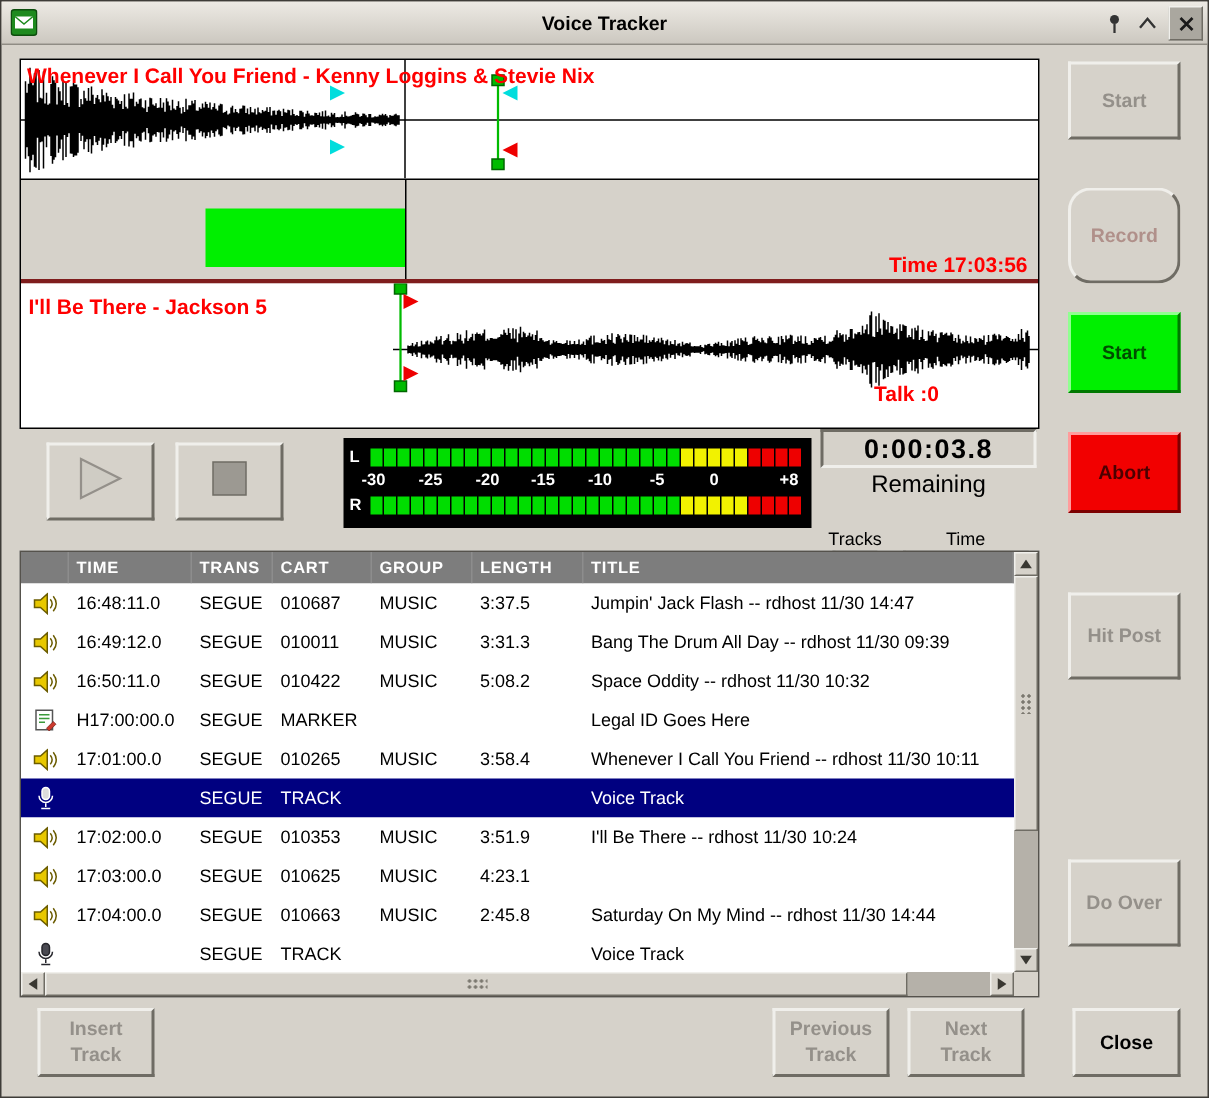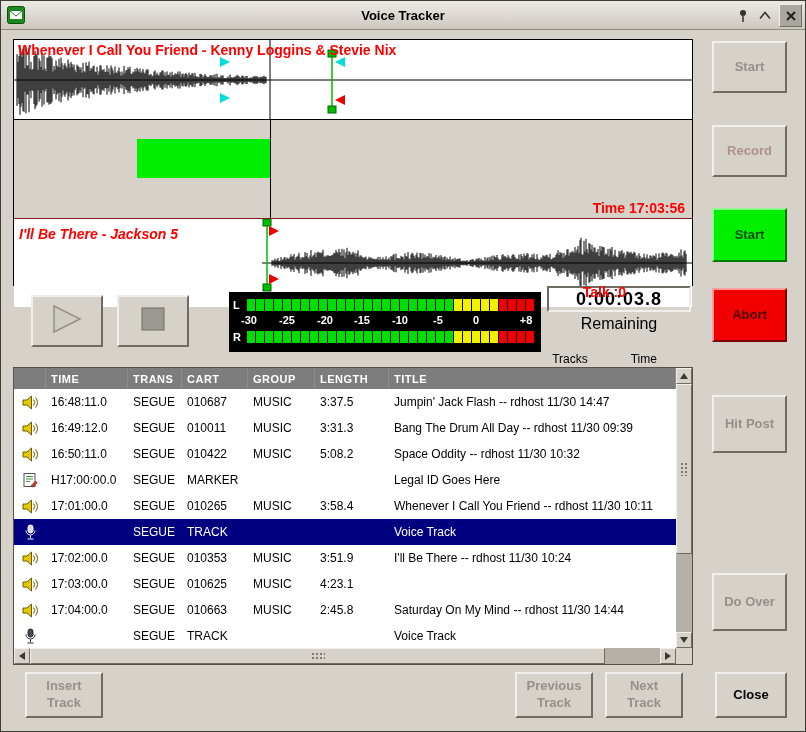--- a/index.html
+++ b/index.html
@@ -11,26 +11,26 @@
   .app-icon{position:absolute;left:6px;top:5px;width:18px;height:18px;}
   .win-title{position:absolute;left:0;right:0;top:7px;text-align:center;font-weight:bold;font-size:13px;color:#000;}
   .tb-btn{position:absolute;top:5px;width:20px;height:19px;display:flex;align-items:center;justify-content:center;cursor:default;}
   .tb-pin{right:52px;}
   .tb-shade{right:30px;}
   .tb-close{right:3px;top:3px;width:23px;height:23px;background:#aaa79f;border:1px solid;border-color:#f0efeb #6f6c64 #6f6c64 #f0efeb;}
 
   
   .editor{position:absolute;left:12px;top:38px;width:680px;height:247px;border:1px solid #000;background:#fff;}
   .box1{position:relative;width:100%;height:80px;border-bottom:1px solid #000;background:#fff;}
-  .box2{position:relative;width:100%;height:99px;border-bottom:1px solid #7f1d1d;background:#d6d2ca;}
+  .box2{position:relative;width:100%;height:69px;border-bottom:3px solid #7f1d1d;background:#d6d2ca;}
   .box3{position:relative;width:100%;height:88px;background:#fff;}
   .box1 svg,.box3 svg{position:absolute;left:0;top:0;}
   .track-title{position:absolute;color:#ff0000;font-weight:bold;font-size:14px;white-space:nowrap;z-index:3;}
   .t1{left:4px;top:2px;}
-  .t2{left:5px;top:7px;font-style:italic;}
+  .t2{left:5px;top:7px;}
   .time-text{position:absolute;right:7px;bottom:2px;color:#ff0000;font-weight:bold;font-size:14px;z-index:3;}
   .talk-text{position:absolute;right:66px;bottom:7px;color:#ff0000;font-weight:bold;font-size:14px;z-index:3;}
   .voice-region{position:absolute;left:123px;top:19px;width:133px;height:39px;background:#00ef00;}
   .vline{position:absolute;left:256px;top:0;width:1px;height:100%;background:#000;}
 
   
   .tbtn{position:absolute;background:#d6d2ca;border:2px solid;border-color:#f0efeb #6f6c64 #6f6c64 #f0efeb;display:flex;align-items:center;justify-content:center;}
   .tbtn-play{left:30px;top:294px;width:72px;height:52px;}
   .tbtn-stop{left:116px;top:294px;width:72px;height:52px;}
 
@@ -79,21 +79,21 @@
   .grip-v{width:8px;height:14px;background:radial-gradient(#7b786f 1px,transparent 1.2px);background-size:4px 4px;}
   .corner{position:absolute;right:0;bottom:0;width:16px;height:16px;background:#d6d2ca;}
 
   
   .btn{position:absolute;background:#d6d2ca;border:2px solid;border-color:#f0efeb #6f6c64 #6f6c64 #f0efeb;font-family:inherit;font-weight:bold;font-size:13px;color:#000;display:flex;align-items:center;justify-content:center;text-align:center;line-height:1.3;padding:0 6px;cursor:default;}
   .btn.dis{color:#94908a;}
   .btn.rec{color:#b0908a;}
   .btn.go{background:#00f000;color:#004c00;border-color:#90ff90 #007800 #007800 #90ff90;}
   .btn.halt{background:#f20000;color:#4c0000;border-color:#ff9c9c #7c0000 #7c0000 #ff9c9c;}
   .b-start-top{left:711px;top:40px;width:75px;height:52px;}
-  .b-record{left:711px;top:124px;width:75px;height:52px;}
+  .b-record{left:711px;top:124px;width:75px;height:64px;border-radius:15px;}
   .b-start-go{left:711px;top:207px;width:75px;height:54px;}
   .b-abort{left:711px;top:287px;width:75px;height:54px;}
   .b-hitpost{left:711px;top:394px;width:75px;height:58px;}
   .b-doover{left:711px;top:572px;width:75px;height:58px;}
   .b-close{left:714px;top:671px;width:72px;height:46px;}
   .b-insert{left:24px;top:671px;width:78px;height:46px;}
   .b-delete{left:114px;top:671px;width:78px;height:46px;}
   .b-prev{left:514px;top:671px;width:78px;height:46px;}
   .b-next{left:604px;top:671px;width:78px;height:46px;}
 </style>

